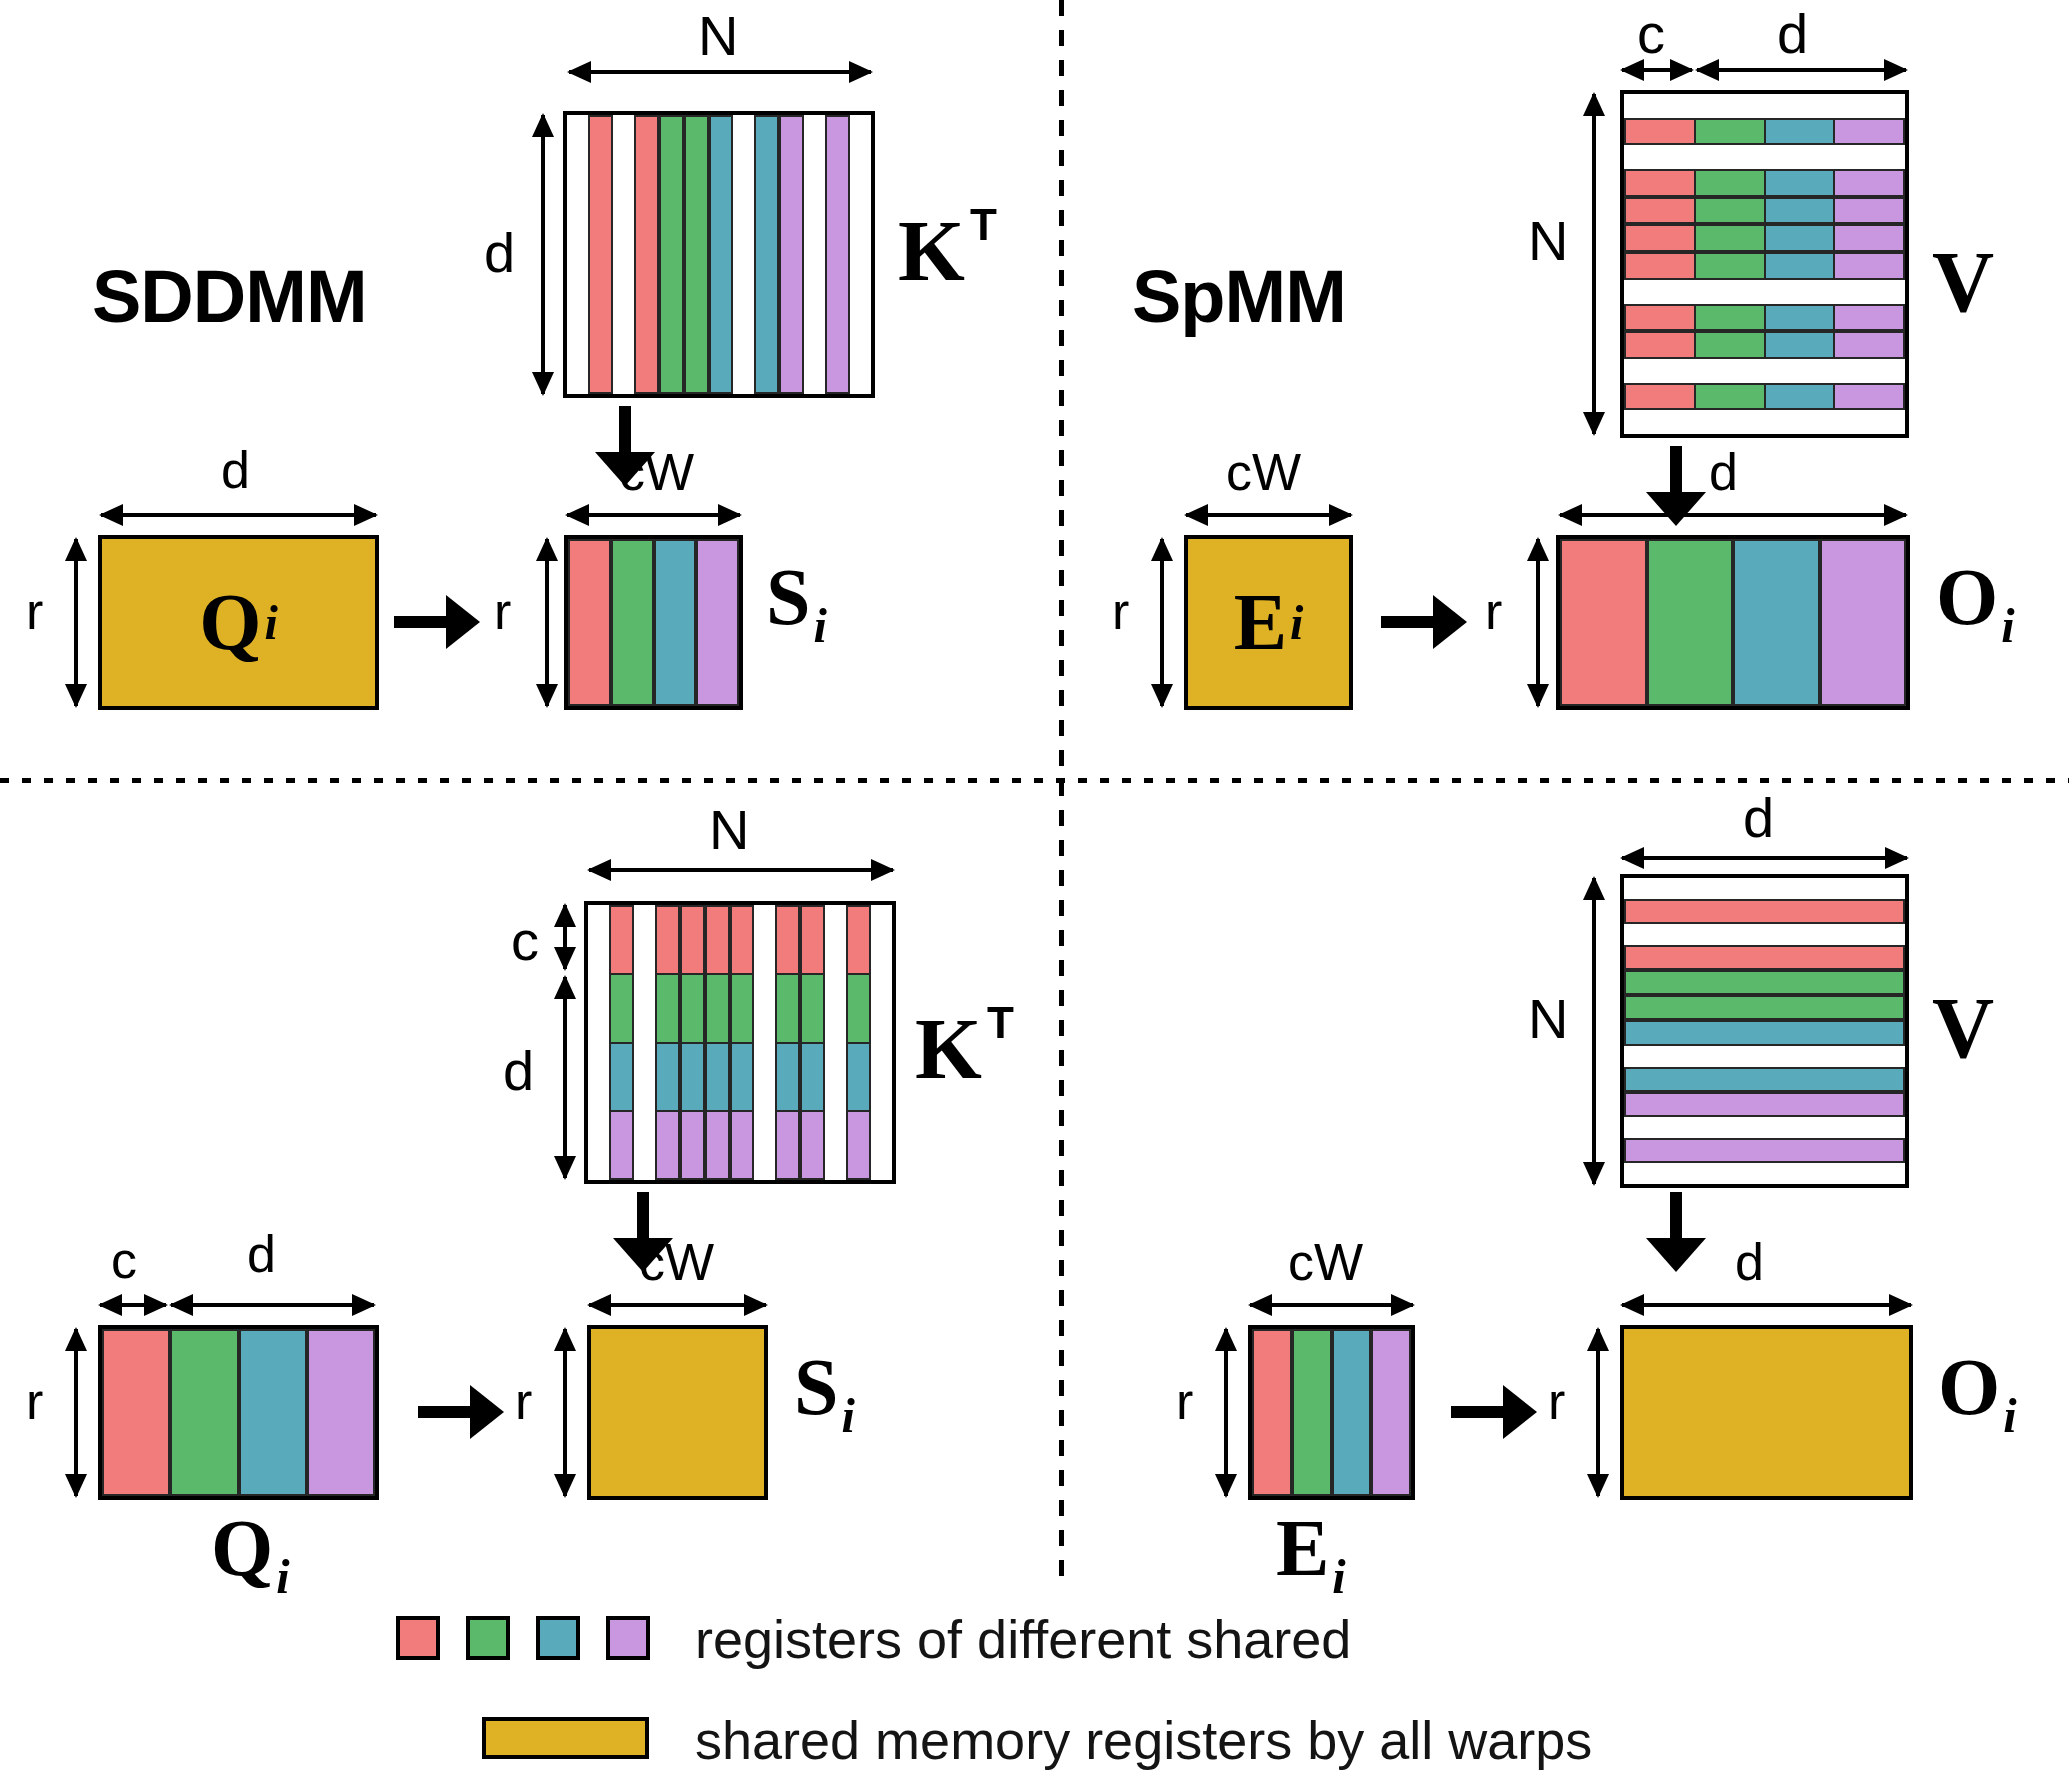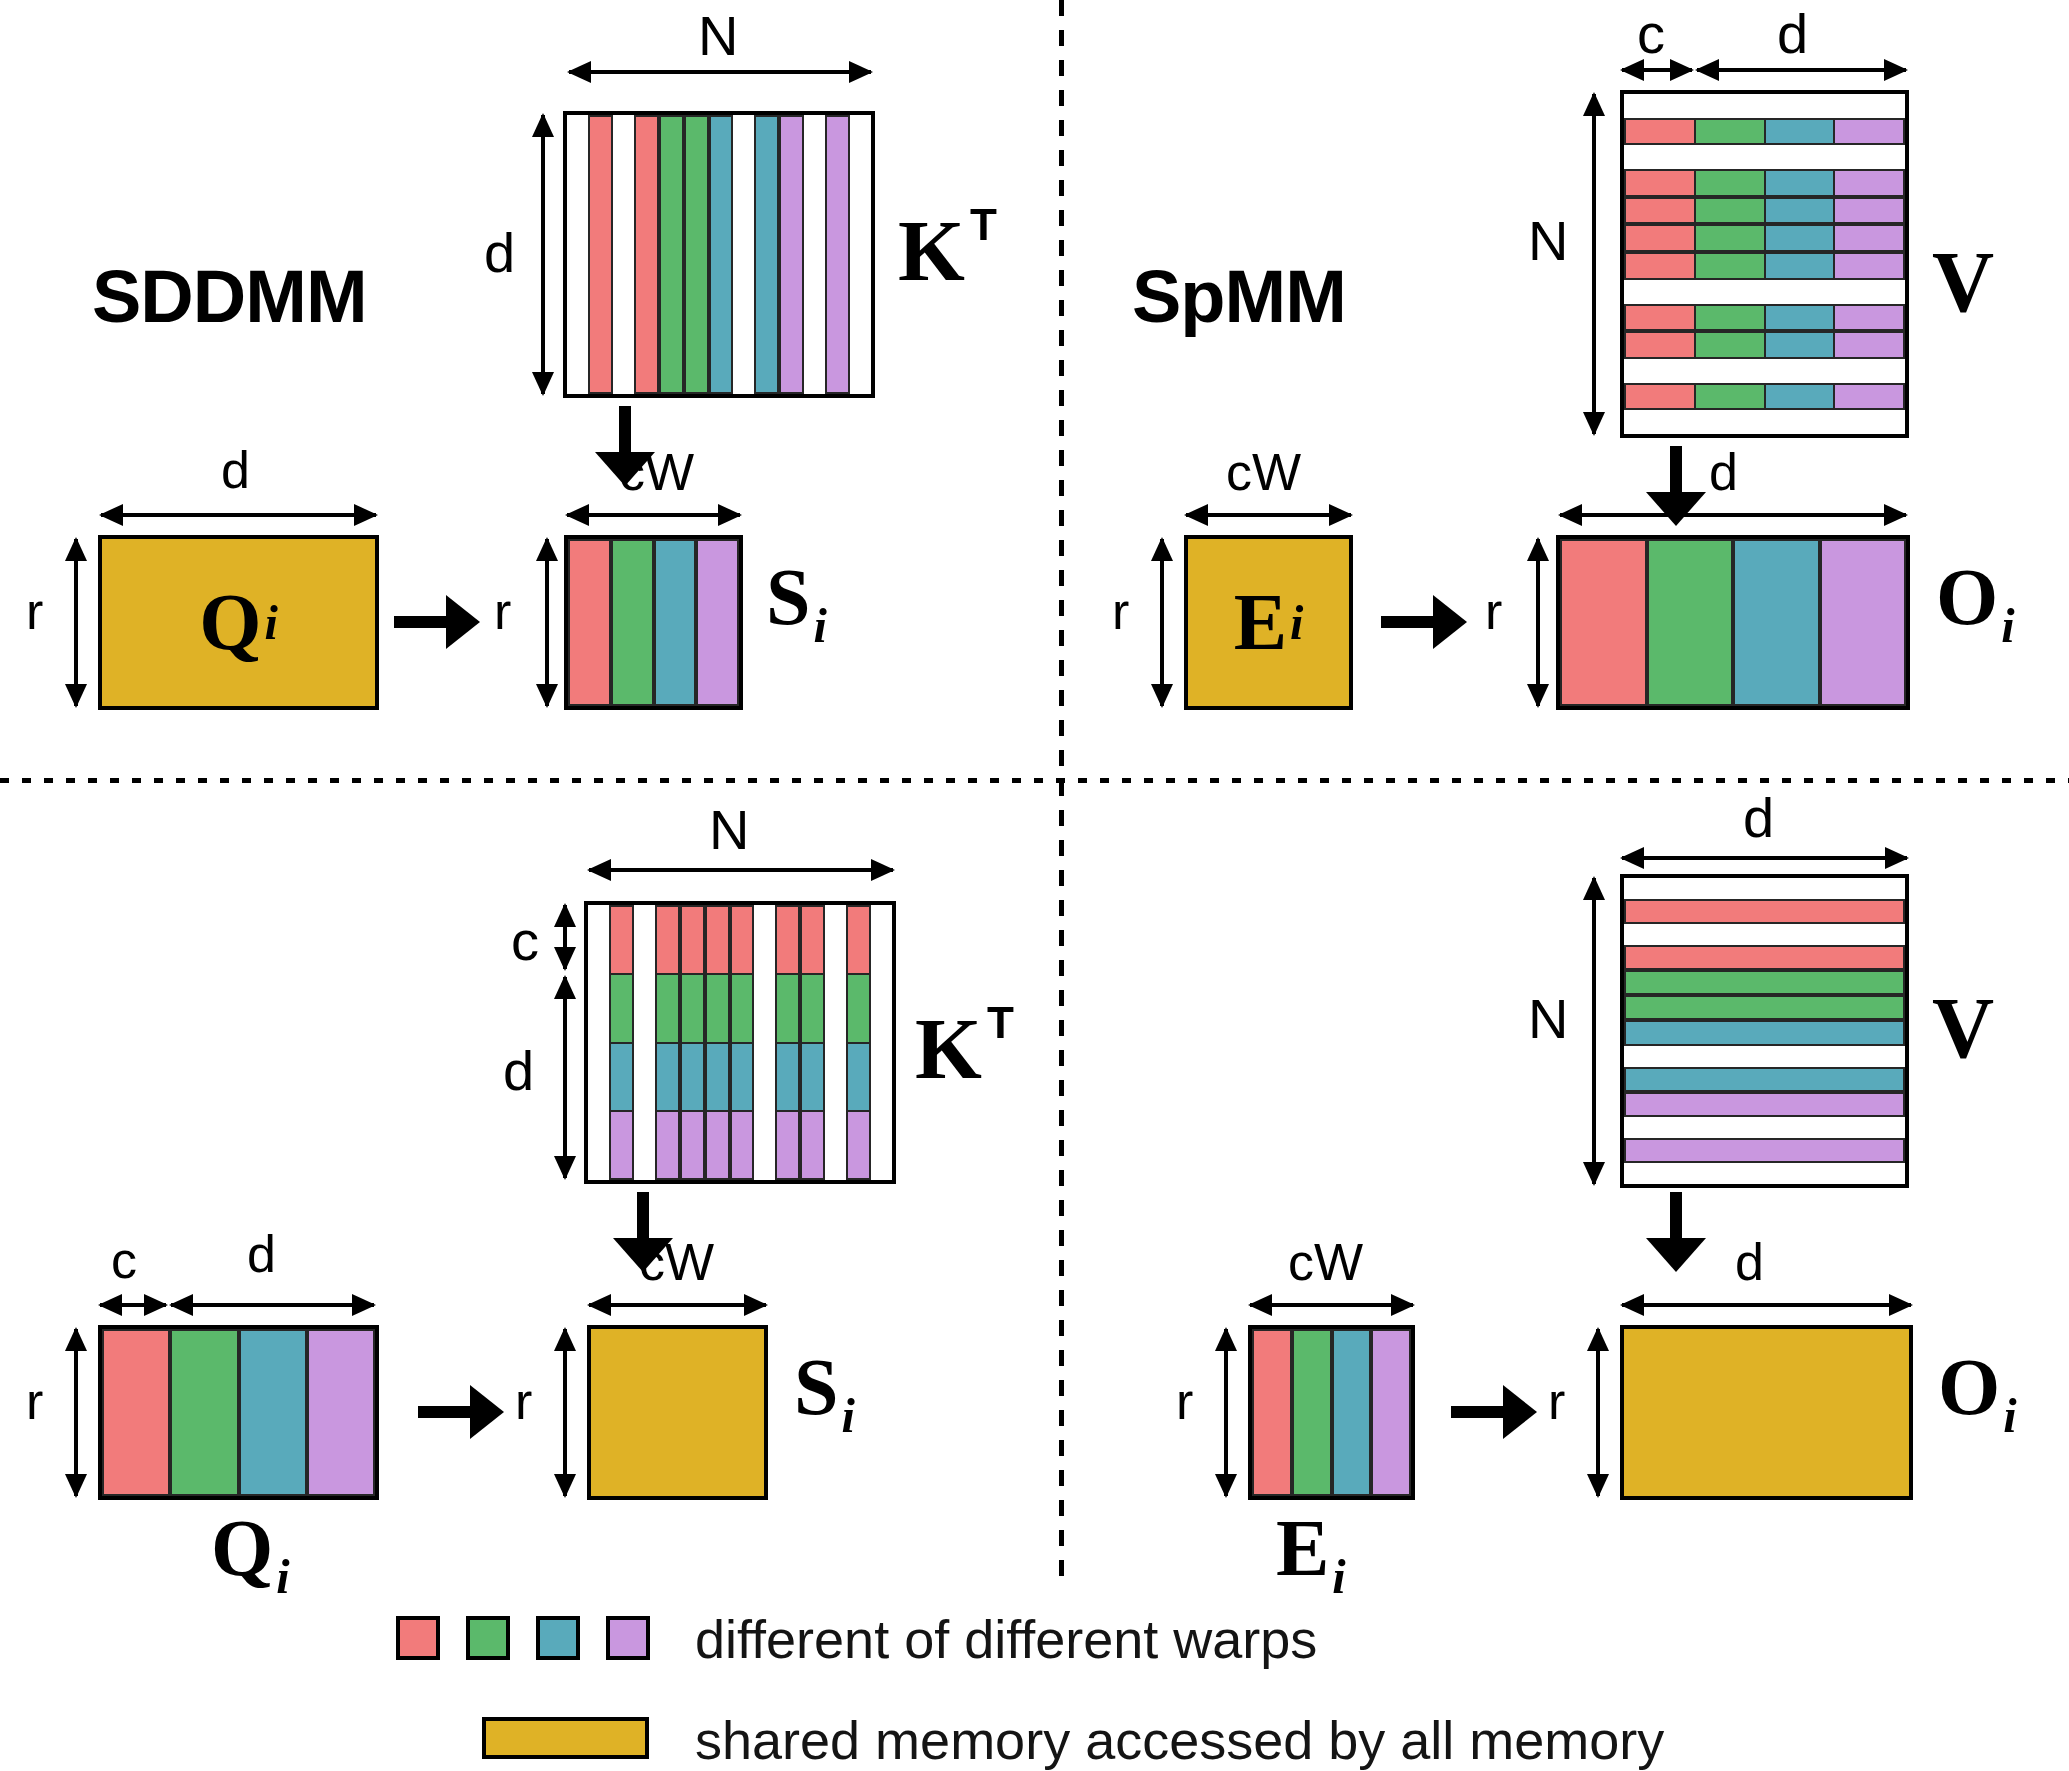--- a/index.html
+++ b/index.html
@@ -380,16 +380,16 @@
 <div class="matlabel" style="left:1938px;top:1347px;">
   <span>O</span><span class="sub">i</span>
 </div>
 
 <div class="legend-swatches" style="left:396px;top:1616px;">
     <div class="sq" style="background: rgb(242, 123, 123);"></div>
     <div class="sq" style="background: rgb(91, 185, 107);"></div>
     <div class="sq" style="background: rgb(89, 170, 187);"></div>
     <div class="sq" style="background: rgb(201, 151, 223);"></div>
   </div>
-<div class="legend-text" style="left:695px;top:1612px;">different of different warps</div>
+<div class="legend-text" style="left:695px;top:1612px;">registers of different shared</div>
 <div class="shared" style="left: 482px; top: 1717px; width: 167px; height: 42px; background: rgb(223, 178, 38);"></div>
-<div class="legend-text" style="left:695px;top:1713px;">shared memory accessed by all memory</div>
+<div class="legend-text" style="left:695px;top:1713px;">shared memory registers by all warps</div>
 
 
 </body></html>

